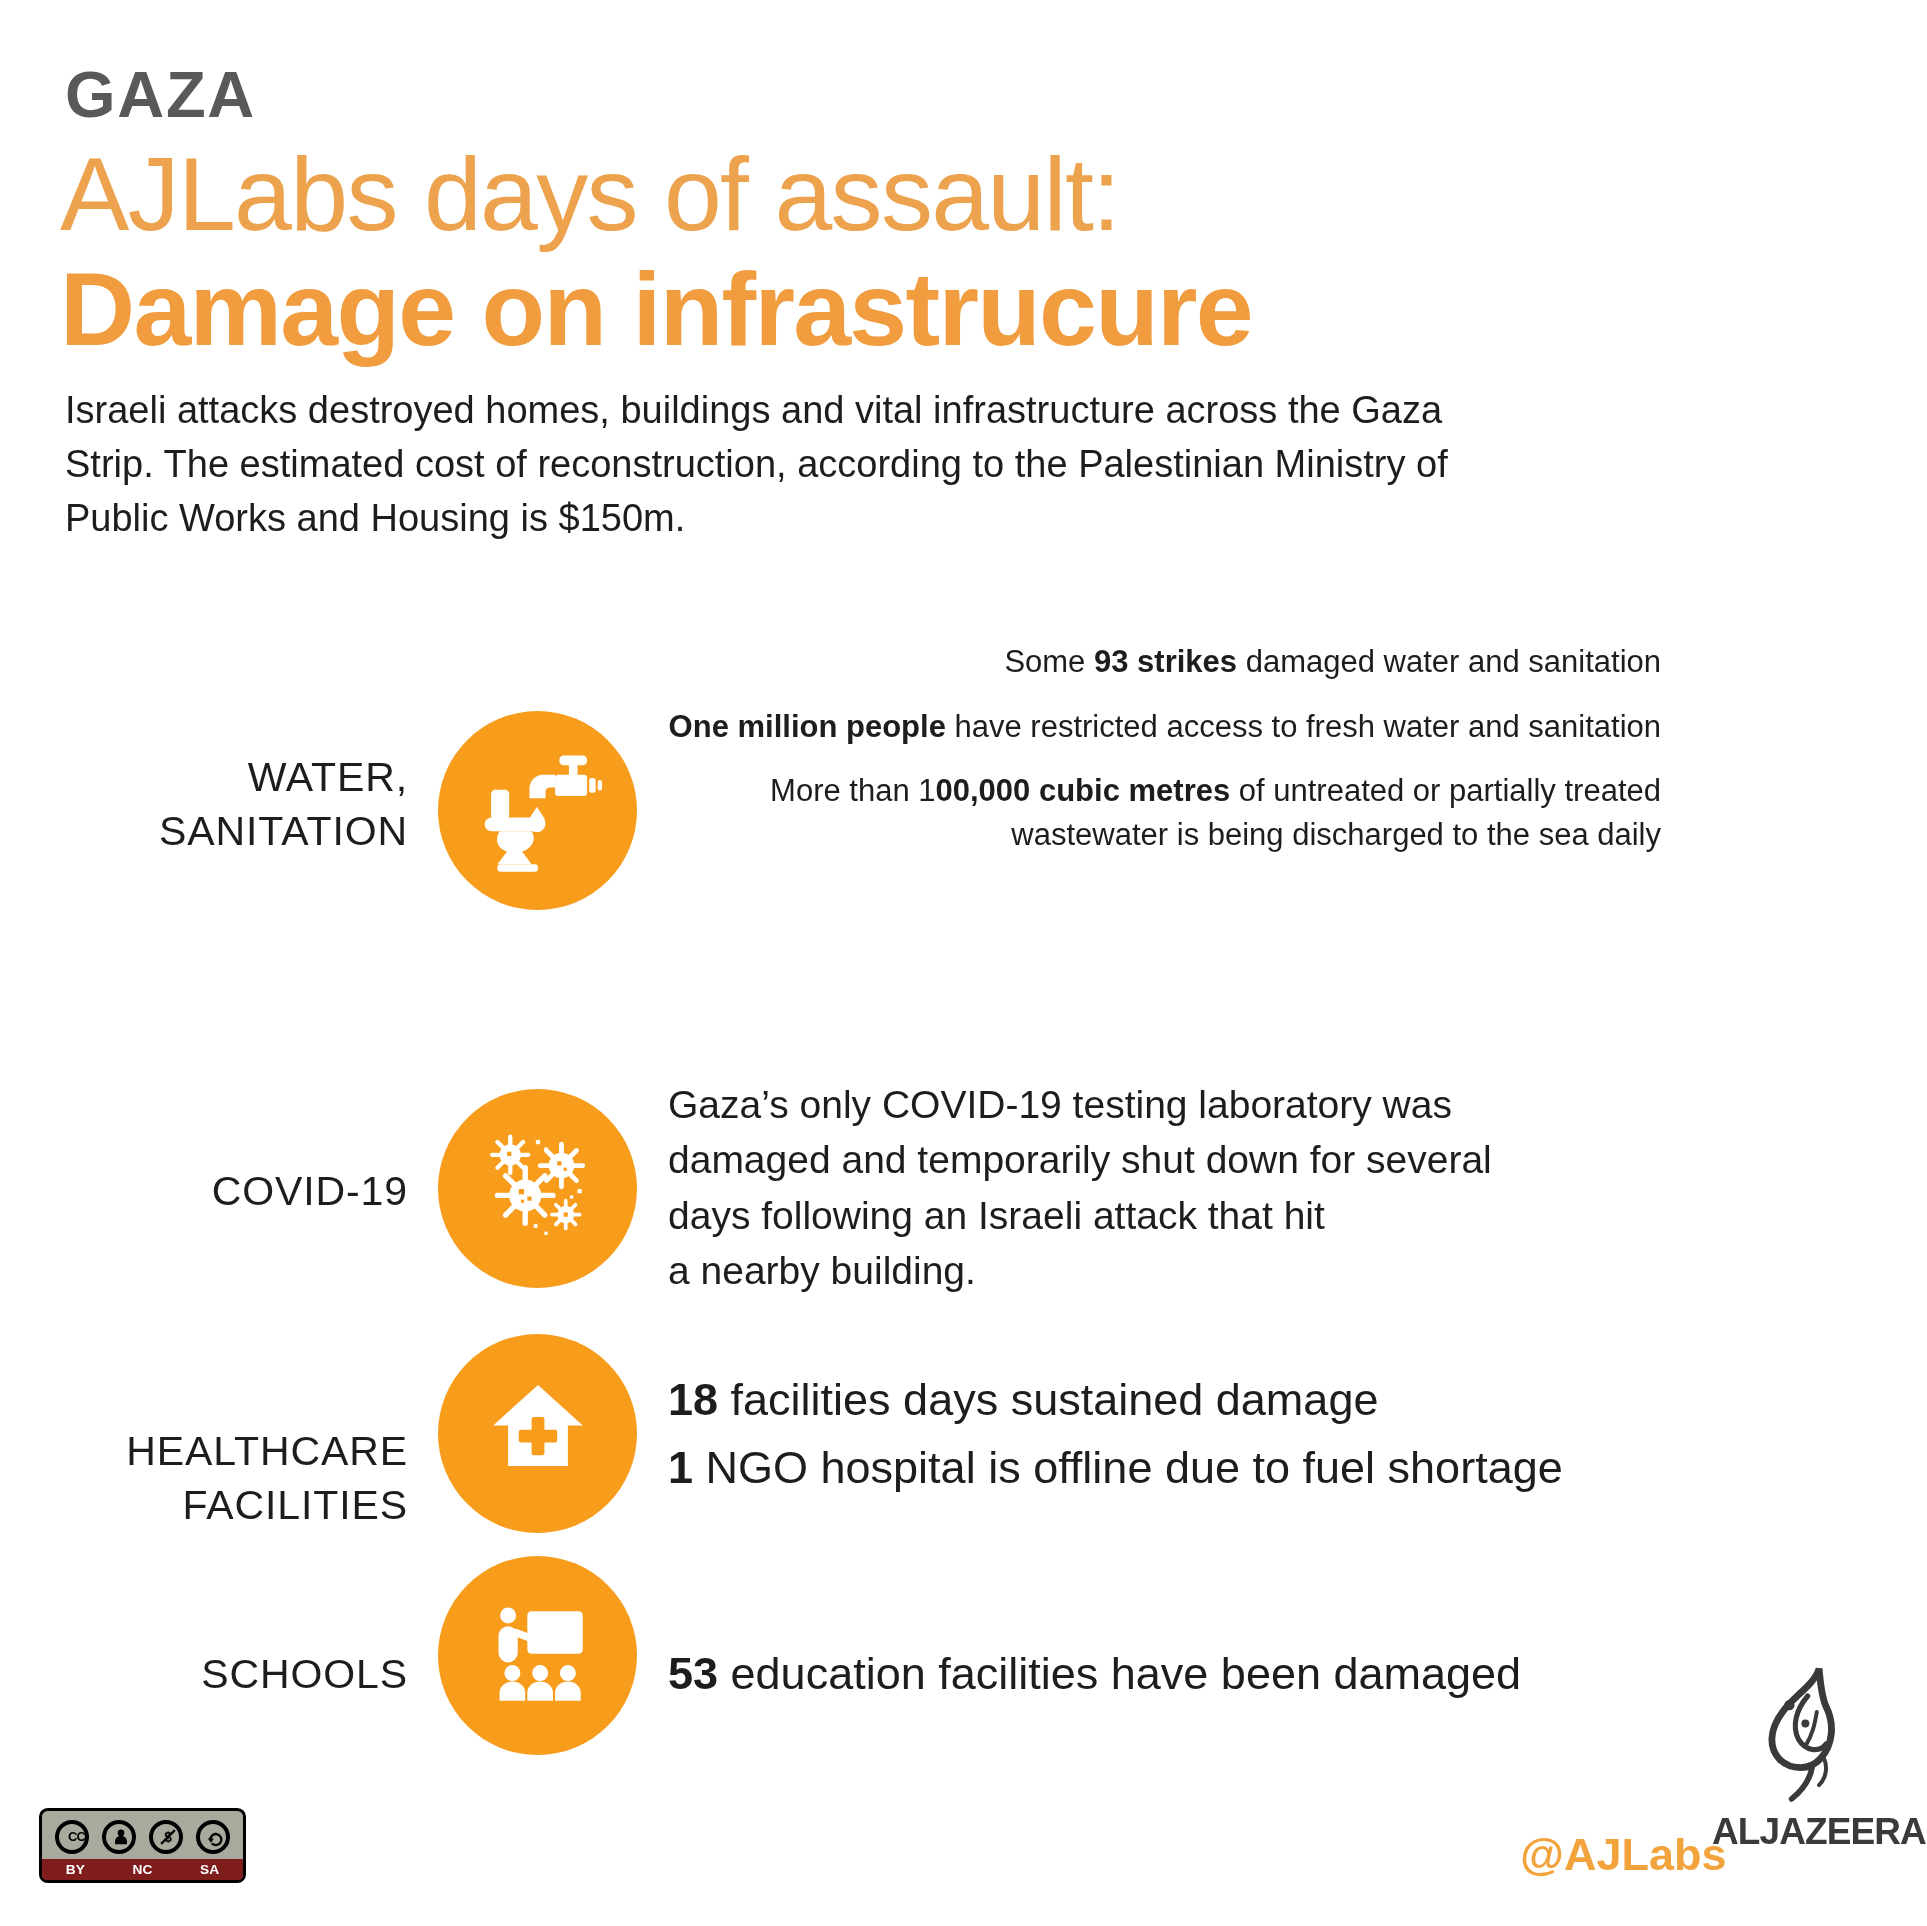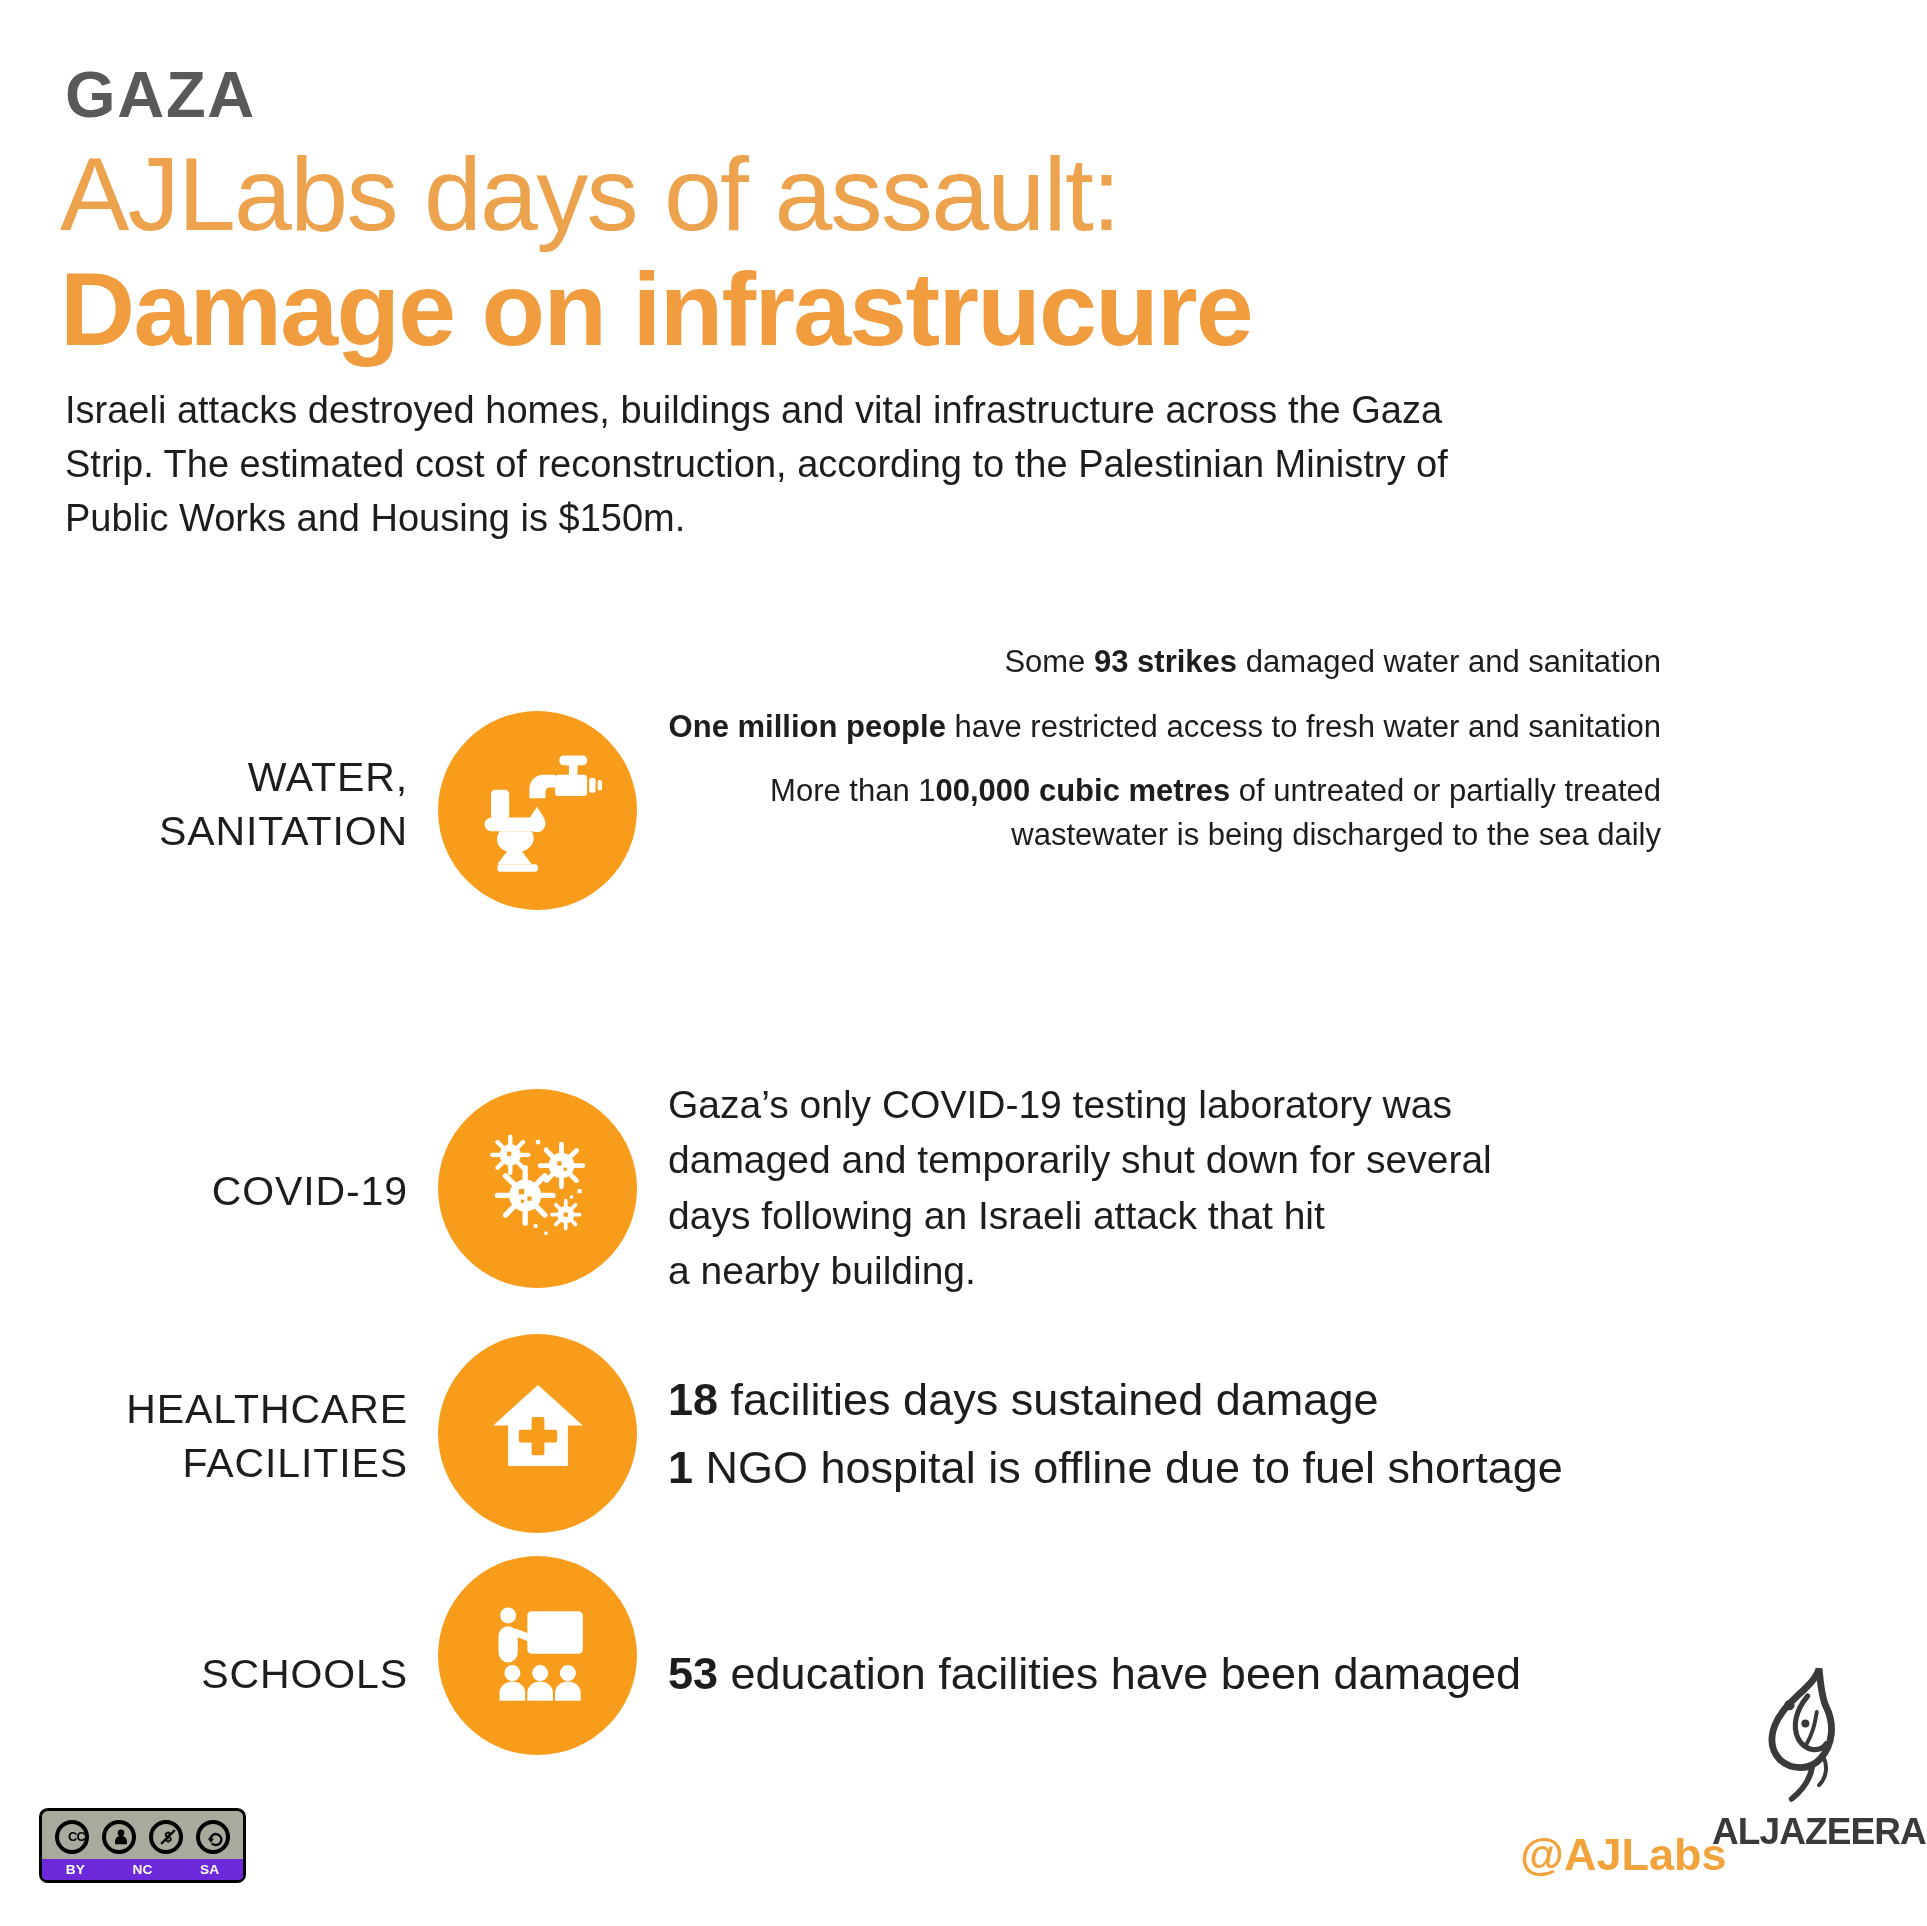--- a/index.html
+++ b/index.html
@@ -27,21 +27,21 @@
   .intro{
     position:absolute;left:65px;top:384px;width:1438px;margin:0;
     font-size:38px;line-height:1.42;color:#1d1d1b;
   }
   .label{
     position:absolute;left:0;width:408px;text-align:right;
     font-size:41px;line-height:1.32;letter-spacing:0.9px;color:#1d1d1b;white-space:pre-line;
   }
   .lab1{top:750px;}
   .lab2{top:1164px;}
-  .lab3{top:1382px;}
+  .lab3{top:1424px;}
   .lab4{top:1647px;}
   .circle{
     position:absolute;left:438px;width:199px;height:199px;border-radius:50%;
     background:#f89c1c;display:flex;align-items:center;justify-content:center;
   }
   .cir1{top:711px;}
   .cir2{top:1089px;}
   .cir3{top:1334px;}
   .cir4{top:1556px;}
   .circle svg{width:128px;height:128px;}
@@ -64,21 +64,21 @@
     display:flex;align-items:center;justify-content:space-evenly;
   }
   .cc-circ{
     width:34px;height:34px;border:4.3px solid #000;border-radius:50%;
     display:flex;align-items:center;justify-content:flex-end;box-sizing:border-box;
     background:transparent;
   }
   .cc-cc{font-size:13px;font-weight:bold;color:#000;letter-spacing:-0.9px;}
   .cc-circ svg{width:22px;height:22px;}
   .cc-bar{
-    position:absolute;bottom:0;left:0;width:100%;height:21.4px;background:#6d28d9;
+    position:absolute;bottom:0;left:0;width:100%;height:21.4px;background:#7f1d1d;
     border-radius:0 0 4.3px 4.3px;display:flex;align-items:center;justify-content:space-around;
     color:#fff;font-size:13.7px;font-weight:bold;
   }
   .source{
     position:absolute;left:272px;top:1842px;
     font-size:33px;color:#3f4041;white-space:pre-wrap;
   }
   .ajlabs{
     position:absolute;left:1520px;top:1829px;
     font-size:45px;font-weight:bold;color:#f2a33c;

